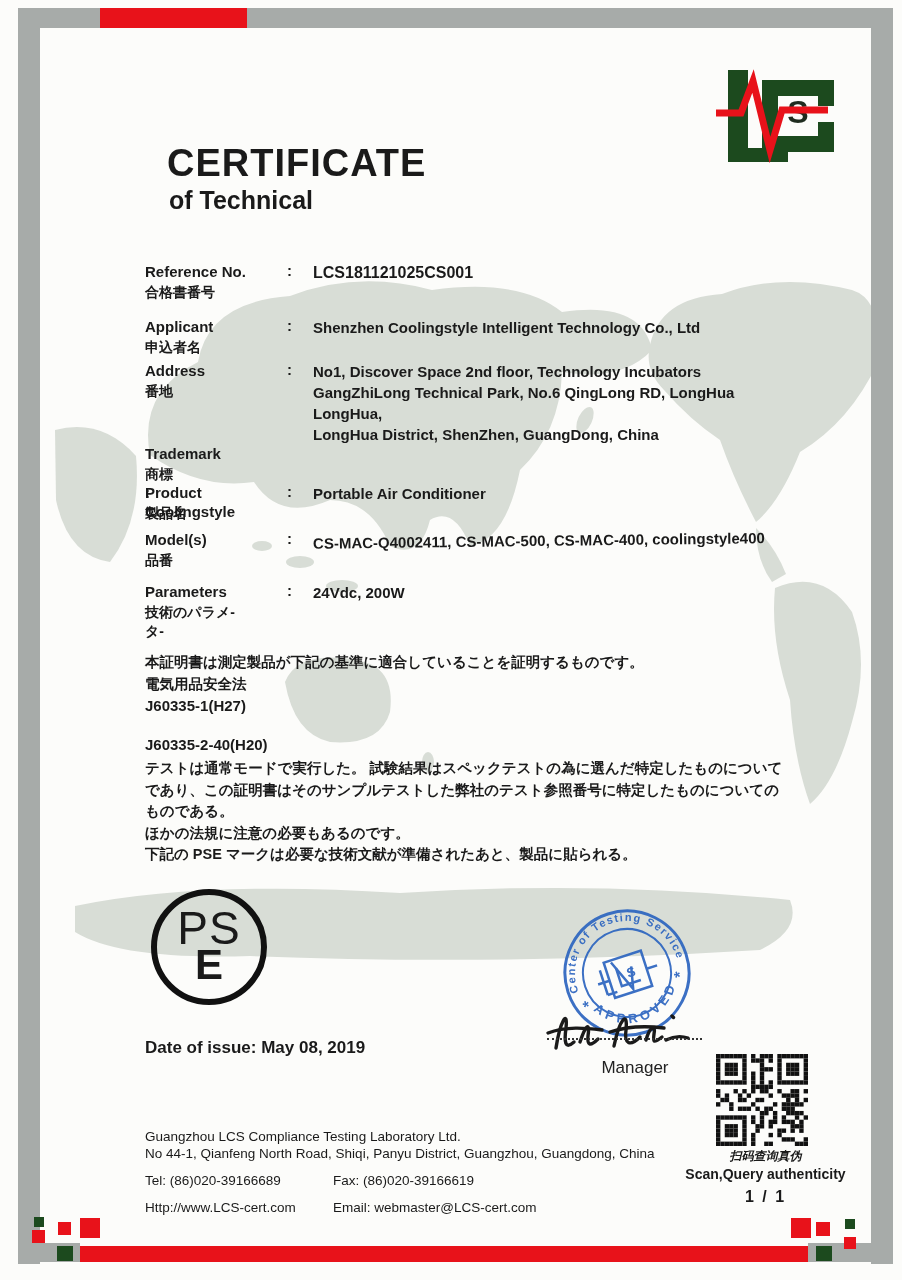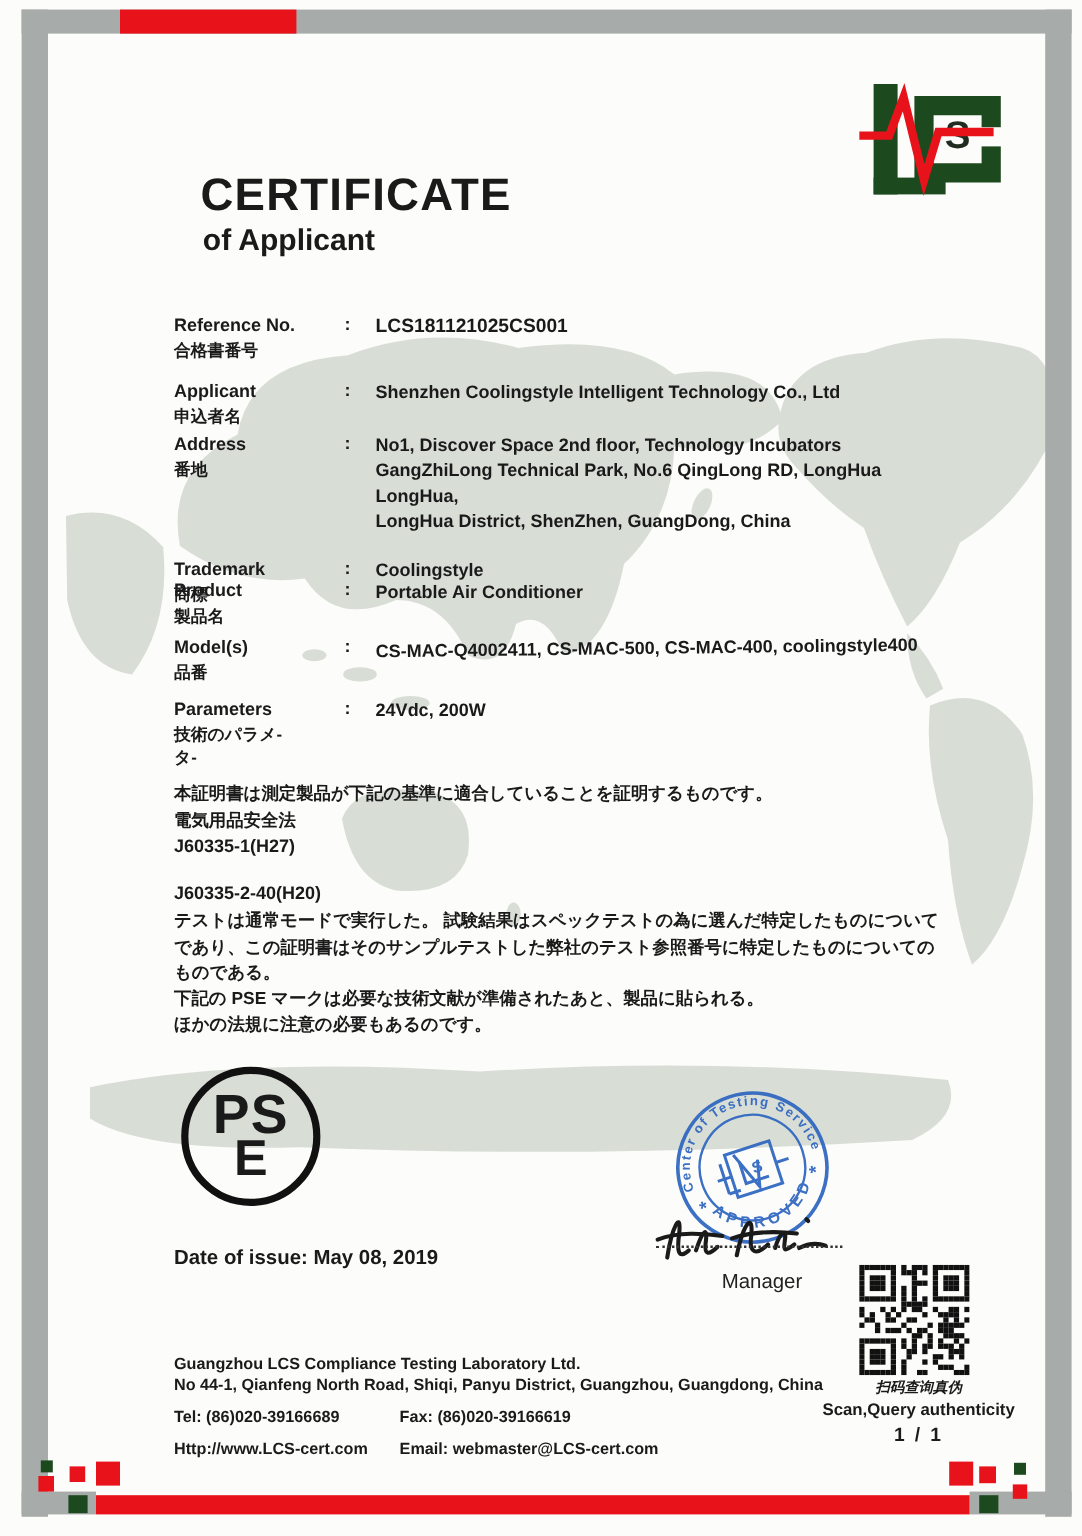--- a/index.html
+++ b/index.html
@@ -21,49 +21,49 @@
   .title1{position:absolute;left:167px;top:142px;font-size:38px;font-weight:bold;letter-spacing:1px;}
   .title2{position:absolute;left:169px;top:186px;font-size:25px;font-weight:bold;}
   .logo{position:absolute;left:716px;top:66px;}
   
   .frow{position:absolute;left:145px;display:flex;align-items:flex-start;}
   .frow .lab{width:142px;flex:none;}
   .frow .lab .en{font-size:15px;font-weight:bold;line-height:19px;}
   .frow .lab .jp{font-size:14px;font-weight:600;line-height:19px;margin-top:2px;}
   .frow .col{width:26px;flex:none;font-size:15px;font-weight:bold;}
   .frow .val{font-size:15px;font-weight:bold;line-height:21px;white-space:pre-line;max-width:480px;}
-  .f0{top:262px;} .f1{top:317px;} .f2{top:361px;} .f3{top:465px;}
+  .f0{top:262px;} .f1{top:317px;} .f2{top:361px;} .f3{top:444px;flex-direction:column;}
   .f4{top:483px;} .f5{top:530px;} .f6{top:582px;}
   .f6 .lab .jp{width:100px;}
   .f5 .val{transform:rotate(-0.7deg);}
   
   .p1{position:absolute;left:145px;top:652px;width:660px;font-size:14.5px;font-weight:600;line-height:21.5px;}
   .std{font-weight:bold;font-size:15px;}
   .std2{position:absolute;left:145px;top:736px;font-size:15px;font-weight:bold;}
   .p2{position:absolute;left:145px;top:758px;width:648px;font-size:14.5px;font-weight:600;line-height:21.5px;}
   .p2 div{margin:0;}
   
   .pse{position:absolute;left:151px;top:889px;width:104px;height:104px;border:6px solid #111;
        border-radius:50%;display:flex;flex-direction:column;align-items:center;justify-content:center;}
-  .pse .ps{font-size:46px;font-weight:bold;letter-spacing:1px;line-height:40px;margin-top:-4px;}
+  .pse .ps{font-size:46px;font-weight:normal;letter-spacing:1px;line-height:40px;margin-top:-4px;}
   .pse .e{font-size:42px;font-weight:bold;line-height:34px;}
   .date-line{position:absolute;left:145px;top:1038px;font-size:17px;font-weight:bold;}
   
   .stamp{position:absolute;left:552px;top:898px;opacity:.93;}
   .sig{position:absolute;left:540px;top:1000px;}
   .sig-line{position:absolute;left:547px;top:1038px;width:155px;border-bottom:2px dotted #333;}
   .manager{position:absolute;left:560px;top:1058px;width:150px;text-align:center;font-size:17px;color:#222;}
   
   .qr{position:absolute;left:716px;top:1054px;width:92px;height:92px;}
   .qr-cap{position:absolute;left:683px;top:1148px;width:165px;text-align:center;}
   .qr-cap .cn{font-size:12px;font-weight:bold;font-style:italic;}
   .qr-cap .en{font-size:14px;font-weight:bold;margin-top:1px;}
   .qr-cap .pg{font-size:16px;font-weight:bold;letter-spacing:2px;margin-top:6px;}
   
-  .footer{position:absolute;left:145px;top:1128px;font-size:13.5px;font-weight:700;line-height:17px;}
+  .footer{position:absolute;left:145px;top:1128px;font-size:13.5px;font-weight:400;line-height:17px;}
   .footer .row{display:flex;margin-top:10px;}
   .footer .c1{width:188px;flex:none;}
 </style>
 </head>
 <body>
 
 <div class="page">
 
   <svg class="map" width="902" height="1280" viewBox="0 0 902 1280">
     <g fill="#d8ddd6">
@@ -107,21 +107,21 @@
     <svg class="logo" width="130" height="100" viewBox="0 0 130 100">
       <rect x="12" y="4" width="20" height="92" fill="#1c4a1e"></rect>
       <rect x="12" y="82" width="60" height="14" fill="#1c4a1e"></rect>
       <path d="M46,14 H118 V86 H46 Z M62,30 V70 H102 V30 Z" fill="#1c4a1e" fill-rule="evenodd"></path>
       <rect x="100" y="40" width="20" height="16" fill="#fcfcfa"></rect>
       <text x="82" y="57" font-size="32" font-weight="bold" fill="#1f2c1f" text-anchor="middle">S</text>
       <path d="M0,47 H25 L37,15 L54,84 L66,44 H112" fill="none" stroke="#e8121a" stroke-width="7"></path>
     </svg>
 
     <div class="title1">CERTIFICATE</div>
-    <div class="title2">of Applicant</div>
+    <div class="title2">of Technical</div>
 
     <div class="frow f0">
       <div class="lab">
           <div class="en">Reference No.</div>
         <div class="jp">合格書番号</div>
         </div>
       <div class="col">:</div>
       <div class="val" style="font-size:16px;">LCS181121025CS001</div>
     </div>
     <div class="frow f1">
@@ -176,22 +176,22 @@
     </div>
 
     <div class="p1">
       <div>本証明書は測定製品が下記の基準に適合していることを証明するものです。</div>
       <div>電気用品安全法</div>
       <div class="std">J60335-1(H27)</div>
     </div>
     <div class="std2">J60335-2-40(H20)</div>
     <div class="p2">
       <div>テストは通常モードで実行した。 試験結果はスペックテストの為に選んだ特定したものについてであり、この証明書はそのサンプルテストした弊社のテスト参照番号に特定したものについてのものである。</div>
+      <div>ほかの法規に注意の必要もあるのです。</div>
       <div>下記の PSE マークは必要な技術文献が準備されたあと、製品に貼られる。</div>
-      <div>ほかの法規に注意の必要もあるのです。</div>
     </div>
 
     <div class="pse">
       <div class="ps">PS</div>
       <div class="e">E</div>
     </div>
 
     <div class="date-line">Date of issue: May 08, 2019</div>
 
     <svg class="stamp" width="150" height="150" viewBox="0 0 150 150">

